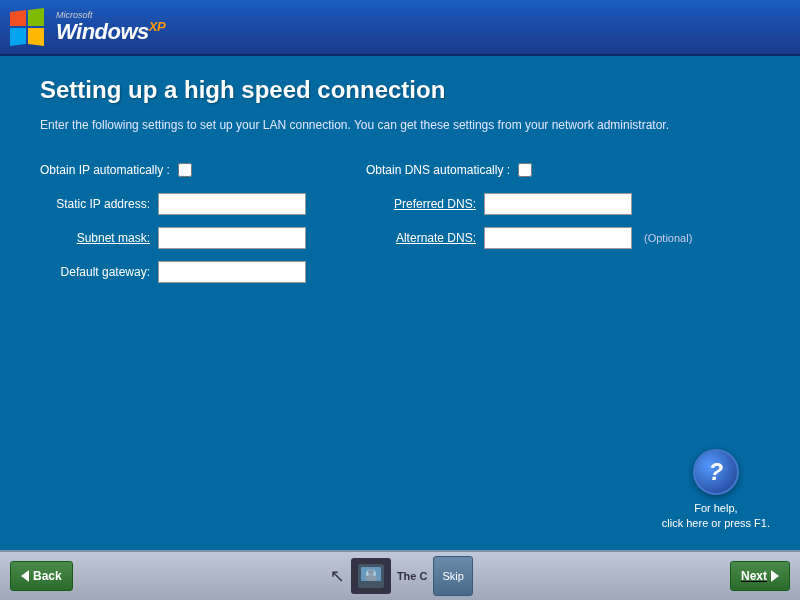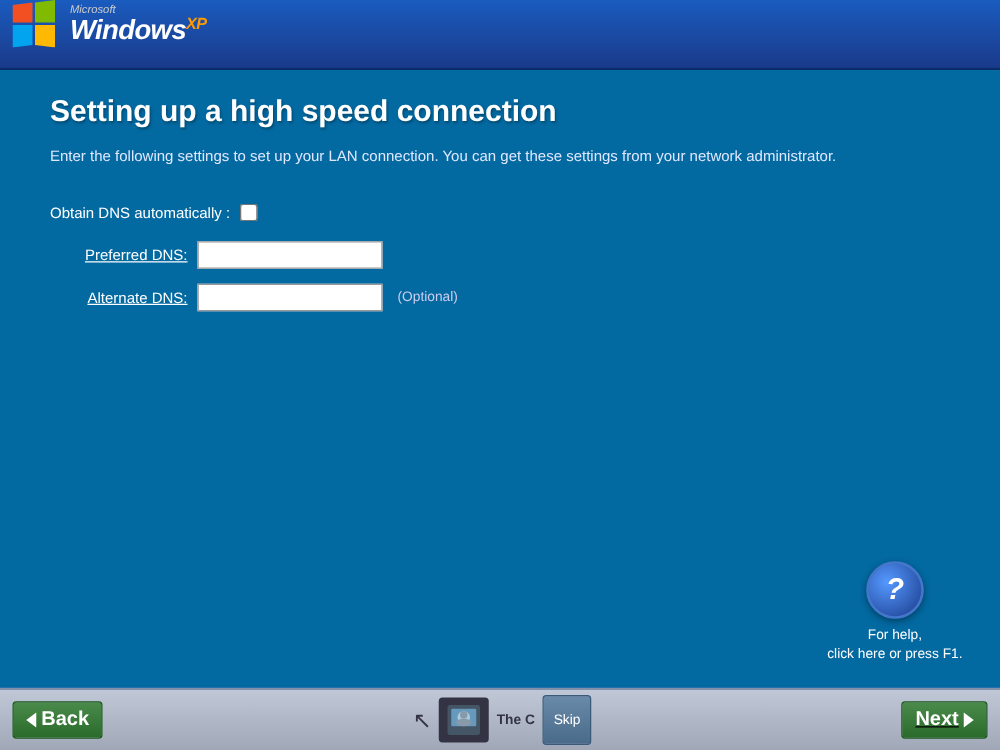--- a/index.html
+++ b/index.html
@@ -12,21 +12,21 @@
       background: #1a5cbf;
       display: flex;
       flex-direction: column;
     }
 
     
     #header {
       background: linear-gradient(to bottom, #1a5cbf 0%, #1a3a8a 100%);
       height: 56px;
       display: flex;
-      align-items: flex-start;
+      align-items: center;
       padding: 0 10px;
       border-bottom: 2px solid #0a2a6a;
     }
 
     #windows-logo {
       display: flex;
       align-items: center;
       gap: 8px;
     }
 
@@ -208,21 +208,21 @@
 
     .nav-button {
       display: flex;
       align-items: center;
       gap: 4px;
       background: linear-gradient(to bottom, #4a8a4a, #2a6a2a);
       border: 1px solid #1a5a1a;
       border-radius: 3px;
       padding: 4px 10px;
       color: white;
-      font-size: 16px;
+      font-size: 12px;
       font-weight: bold;
       cursor: pointer;
       height: 30px;
     }
 
     .nav-arrow-left {
       width: 0;
       height: 0;
       border-top: 6px solid transparent;
       border-bottom: 6px solid transparent;
@@ -295,20 +295,38 @@
     </div>
   </div>
 </div>
 
 <div id="main">
   <div id="page-title">Setting up a high speed connection</div>
   <div id="description">Enter the following settings to set up your LAN connection. You can get these settings from your network administrator.</div>
 
   <div class="form-section">
 
+    <div class="form-col">
+      <div class="form-row">
+        <span class="form-label">Obtain IP automatically :</span>
+        <input type="checkbox" class="form-checkbox" style="">
+      </div>
+      <div class="form-row">
+        <span class="form-label">Static IP address:</span>
+        <input type="text" class="form-input" style="">
+      </div>
+      <div class="form-row">
+        <span class="form-label underline">Subnet mask:</span>
+        <input type="text" class="form-input" style="">
+      </div>
+      <div class="form-row">
+        <span class="form-label">Default gateway:</span>
+        <input type="text" class="form-input" style="">
+      </div>
+    </div>
 
     <div class="form-col">
       <div class="form-row">
         <span class="form-label">Obtain DNS automatically :</span>
         <input type="checkbox" class="form-checkbox" style="">
       </div>
       <div class="form-row">
         <span class="form-label underline">Preferred DNS:</span>
         <input type="text" class="form-input" style="">
       </div>

